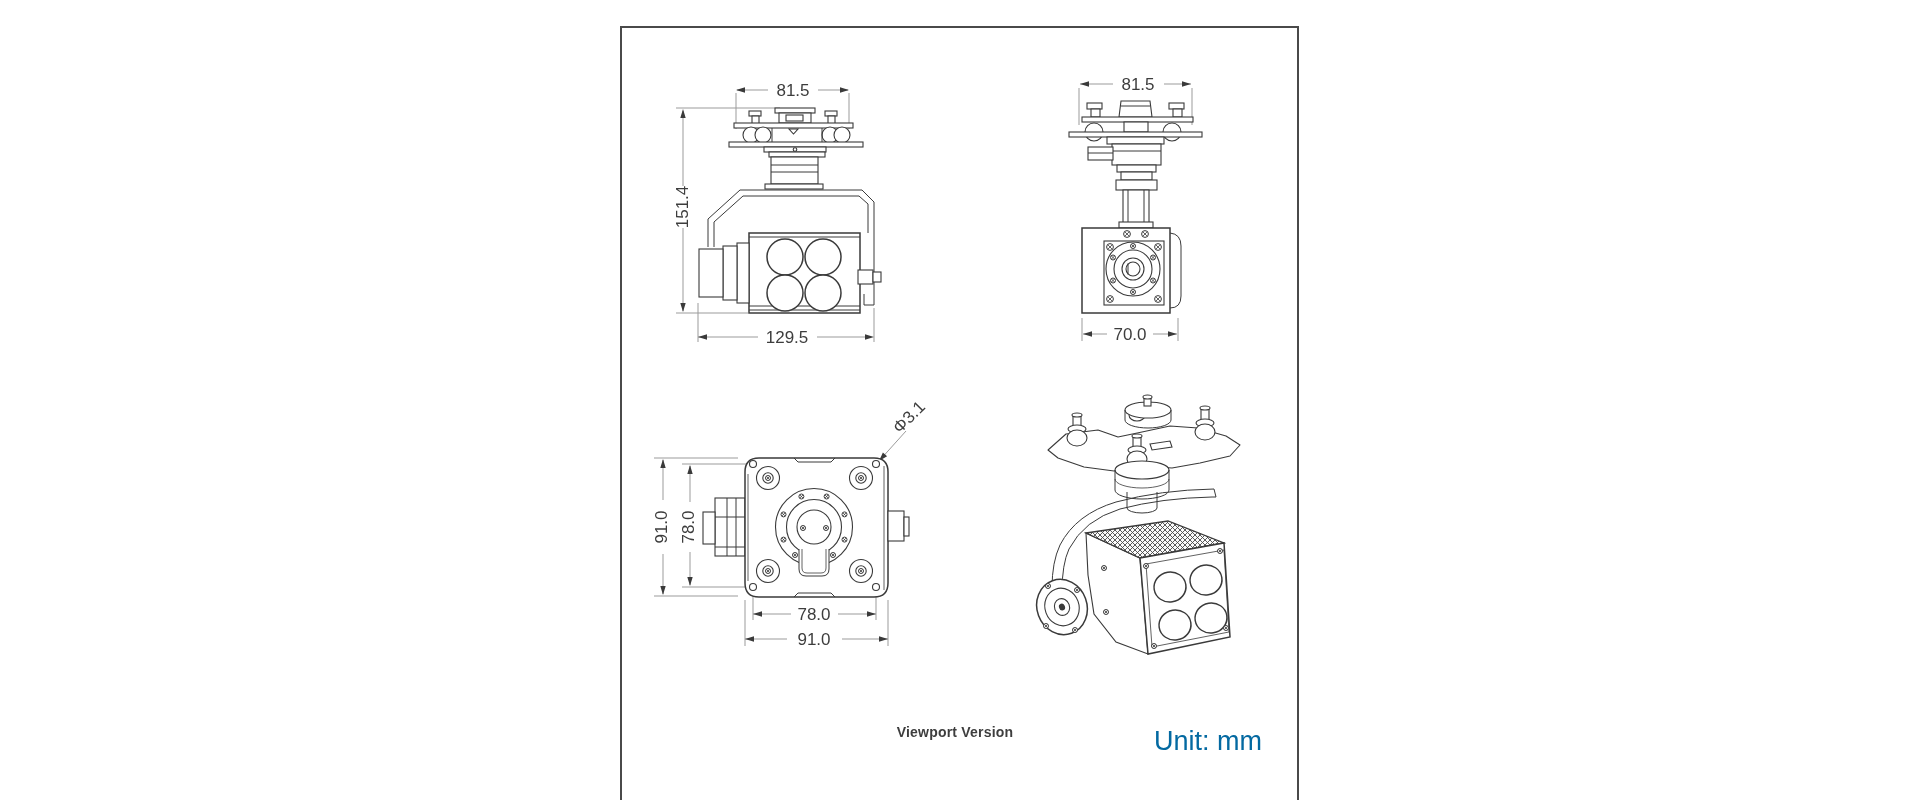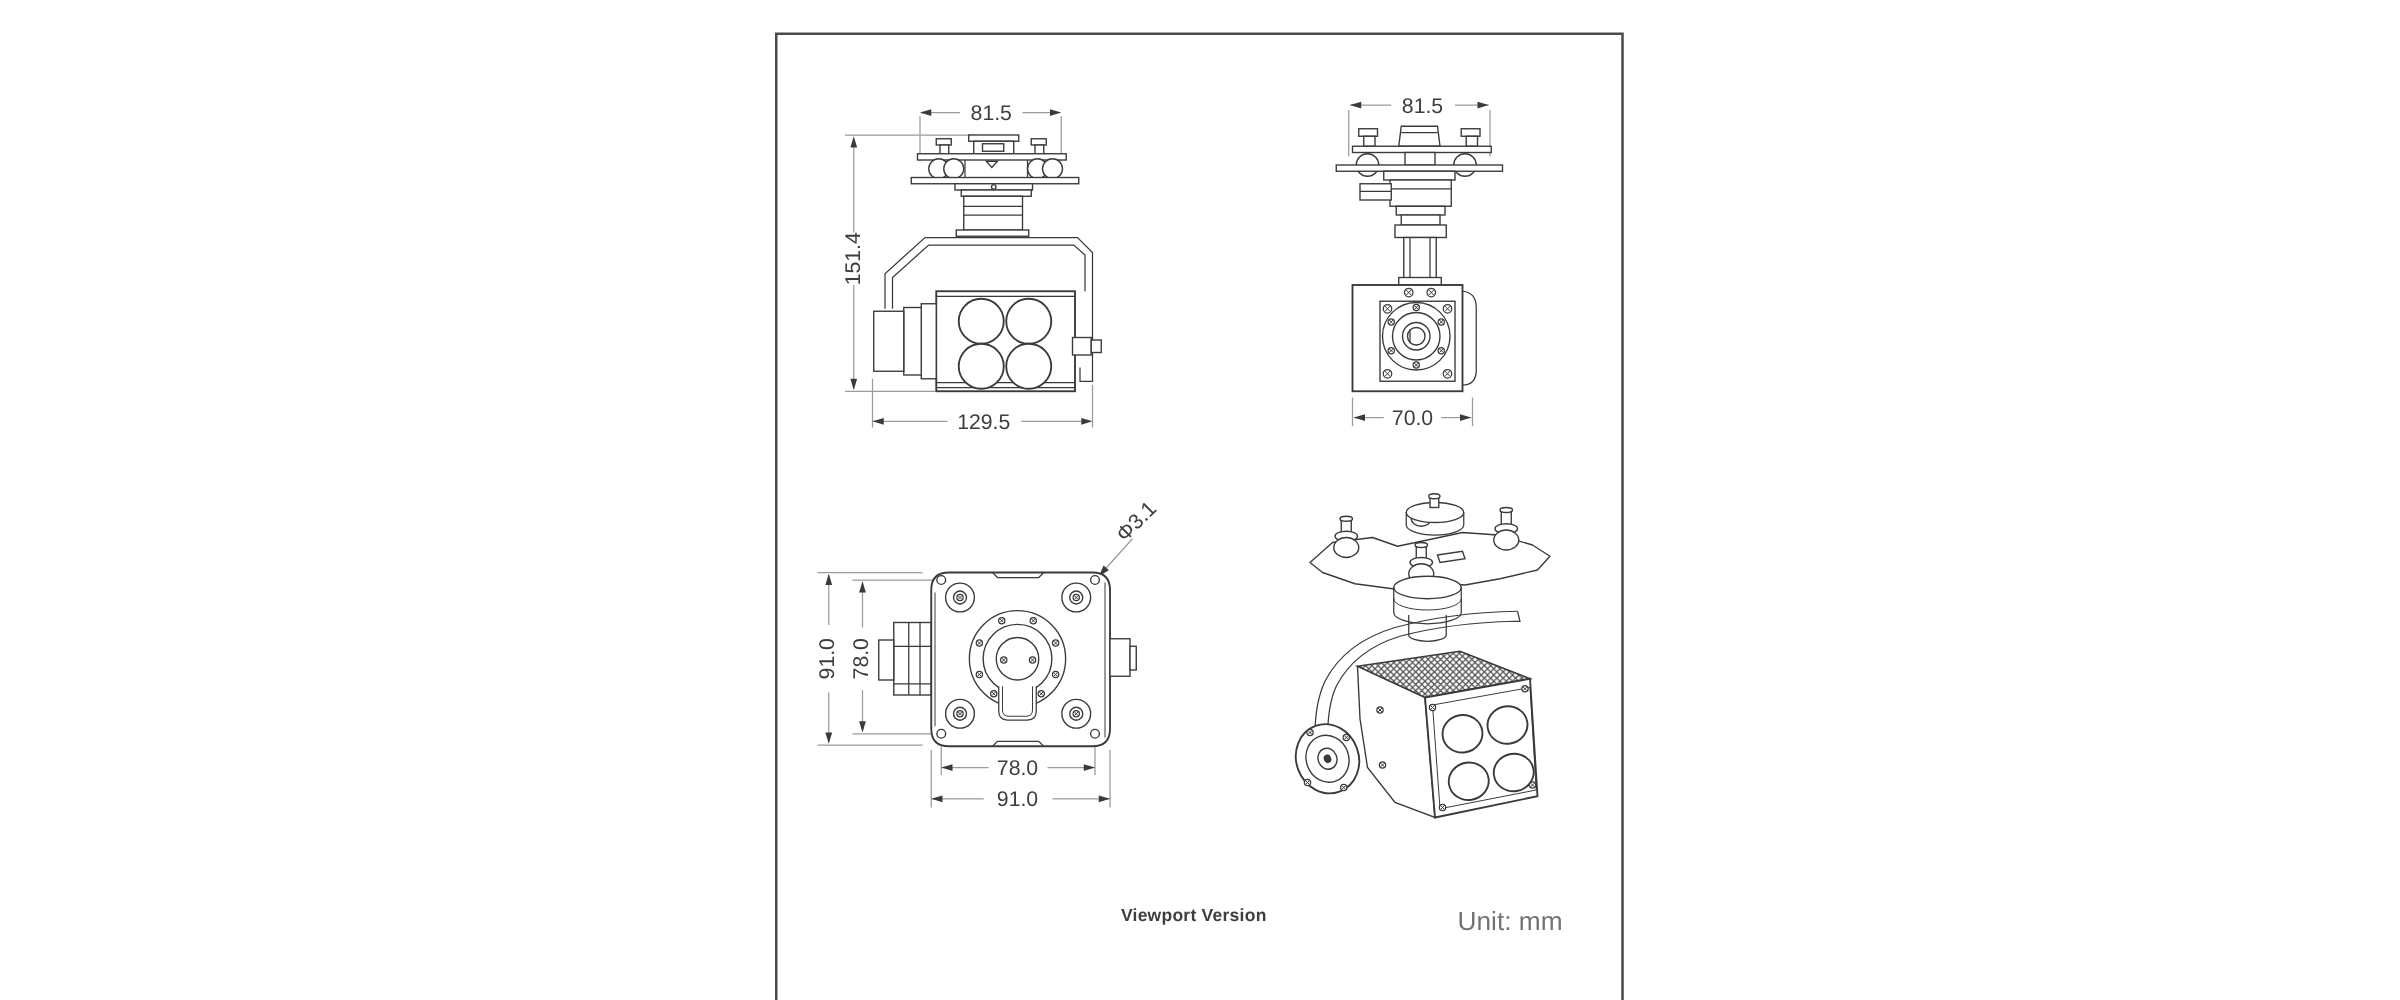--- a/index.html
+++ b/index.html
@@ -4,21 +4,21 @@
 <style>
   *{margin:0;padding:0;box-sizing:border-box}
   html,body{width:1920px;height:800px;background:#ffffff;overflow:hidden;
     font-family:"Liberation Sans",sans-serif}
   .panel{position:absolute;left:620px;top:26px;width:679px;height:792px;
     border:2px solid #4a4a4a;background:#fff}
   .panel svg{position:absolute;left:0;top:0}
   .footer-version{position:absolute;top:696px;left:333px;transform:translateX(-50%);
     font-size:14px;font-weight:700;color:#3e3e3e;white-space:nowrap;letter-spacing:.2px}
   .footer-unit{position:absolute;top:698px;left:586px;transform:translateX(-50%);
-    font-size:21px;font-weight:400;color:#737373;white-space:nowrap}
+    font-size:27px;font-weight:400;color:#0369a1;white-space:nowrap}
   
   .ol{fill:#fff;stroke:#3a3a3a;stroke-width:1.1}
   .olh{fill:#fff;stroke:#3a3a3a;stroke-width:1.5}
   .ln{fill:none;stroke:#3a3a3a;stroke-width:1}
   .lnt{fill:none;stroke:#3a3a3a;stroke-width:.8}
   .dim{fill:none;stroke:#9b9b9b;stroke-width:1}
   .arr{fill:#3a3a3a;stroke:none}
   .dimt{fill:#3d3d3d;font-size:17px;text-anchor:middle;font-family:"Liberation Sans",sans-serif}
   .scr{fill:#fff;stroke:#3a3a3a;stroke-width:1}
   .wfill{fill:#fff;stroke:none}

